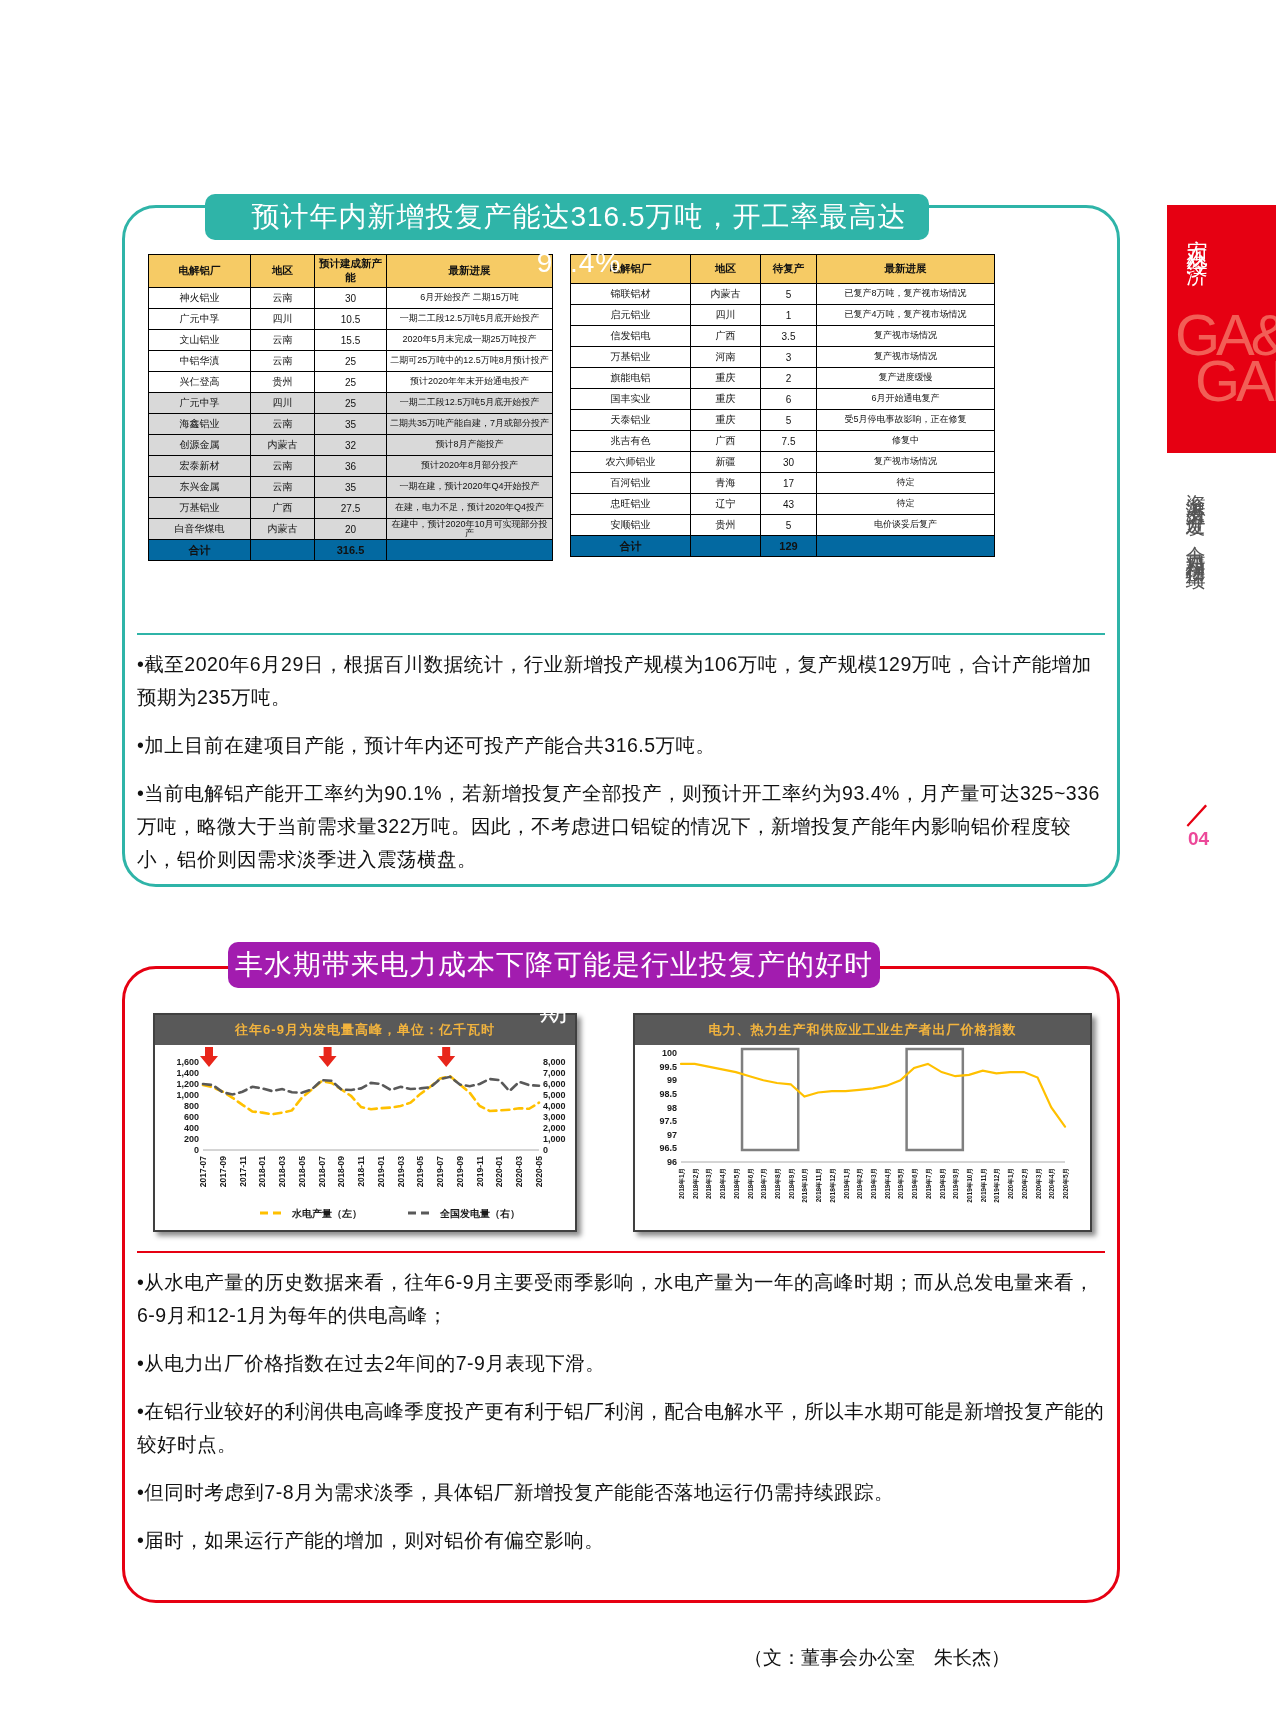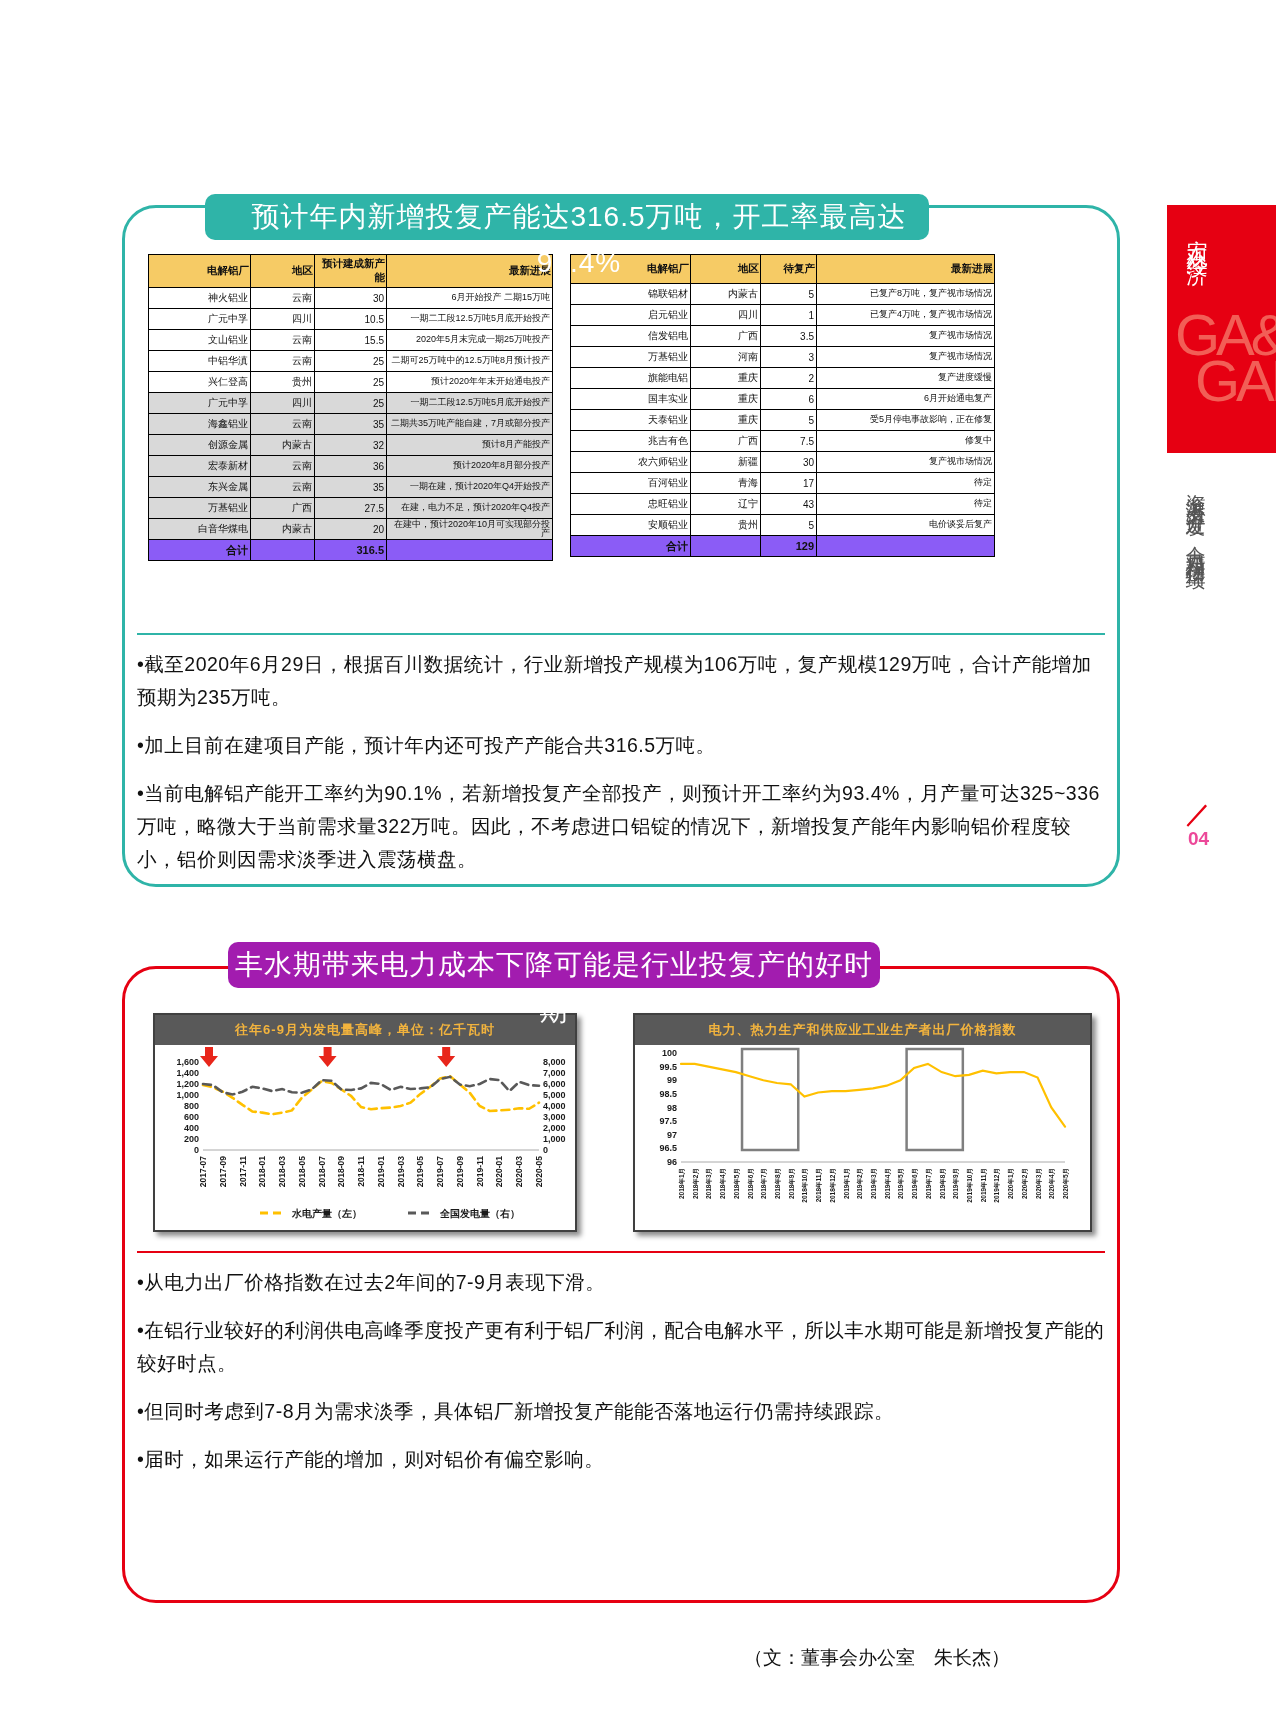--- a/index.html
+++ b/index.html
@@ -5,31 +5,31 @@
   html,body{margin:0;padding:0;background:#fff;}
   body{width:1276px;height:1718px;position:relative;overflow:hidden;
        font-family:"Liberation Sans","DejaVu Sans",sans-serif;color:#111;}
   .box{position:absolute;background:#fff;border-radius:34px;}
   #box1{left:122px;top:205px;width:992px;height:676px;border:3px solid #2FB4A8;}
   #box2{left:122px;top:966px;width:992px;height:631px;border:3px solid #E60012;}
   .banner{position:absolute;color:#fff;text-align:center;font-size:28px;font-weight:500;
           letter-spacing:1px;border-radius:10px;height:46px;line-height:46px;z-index:3;}
   #banner1{left:205px;top:194px;width:700px;background:#2FB4A8;padding-left:24px;}
   #banner2{left:228px;top:942px;width:652px;background:#a21caf;}
-  table{border-collapse:collapse;position:absolute;background:#fff;text-align:right;
+  table{border-collapse:collapse;position:absolute;background:#fff;text-align:center;
         font-size:10px;table-layout:fixed;z-index:2;padding-left:36px;}
   #tableNew{left:148px;top:254px;width:404px;}
   #tableResume{left:570px;top:254px;width:424px;}
   #tableNew col.c1{width:102px}#tableNew col.c2{width:64px}#tableNew col.c3{width:72px}#tableNew col.c4{width:166px}
   #tableResume col.c1{width:120px}#tableResume col.c2{width:70px}#tableResume col.c3{width:56px}#tableResume col.c4{width:178px}
   th{background:#F6CB65;border:1.5px solid #000;font-size:10.5px;padding:2px 1px;height:24px;font-weight:bold;}
   td{border:1px solid #000;height:20px;padding:0 2px;overflow:hidden;}
   td.prog{font-size:9px;line-height:1.05;}
   tr.shaded td{background:#D9D9D9;}
-  tr.total td{font-weight:bold;font-size:11px;background:#8b5cf6;border-top:1.5px solid #000;}
+  tr.total td{font-weight:bold;font-size:11px;background:#0369a1;border-top:1.5px solid #000;}
   .sep{position:absolute;height:2px;z-index:2;}
   #sep1{left:137px;top:633px;width:968px;background:#2FB4A8;}
   #sep2{left:137px;top:1251px;width:968px;background:#E60012;}
   .bullets{position:absolute;left:137px;width:970px;z-index:2;}
   #bullets1{top:648px;}
   #bullets2{top:1266px;}
   .bullets p{margin:0 0 15px 0;font-size:19.5px;line-height:33px;letter-spacing:0.5px;}
   .chart{position:absolute;background:#fff;border:2px solid #404040;z-index:2;
          box-shadow:4px 4px 5px rgba(0,0,0,.45);}
   #chart1{left:153px;top:1013px;width:420px;height:215px;}
@@ -354,20 +354,21 @@
       <text x="378.14285714285717" y="123" font-size="6.5" text-anchor="end" fill="#1a1a1a" font-weight="bold" font-family="&quot;Liberation Sans&quot;,&quot;DejaVu Sans&quot;,sans-serif" transform="rotate(-90 378.14285714285717 123)">2020年1月</text>
       <text x="391.85714285714283" y="123" font-size="6.5" text-anchor="end" fill="#1a1a1a" font-weight="bold" font-family="&quot;Liberation Sans&quot;,&quot;DejaVu Sans&quot;,sans-serif" transform="rotate(-90 391.85714285714283 123)">2020年2月</text>
       <text x="405.57142857142856" y="123" font-size="6.5" text-anchor="end" fill="#1a1a1a" font-weight="bold" font-family="&quot;Liberation Sans&quot;,&quot;DejaVu Sans&quot;,sans-serif" transform="rotate(-90 405.57142857142856 123)">2020年3月</text>
       <text x="419.2857142857143" y="123" font-size="6.5" text-anchor="end" fill="#1a1a1a" font-weight="bold" font-family="&quot;Liberation Sans&quot;,&quot;DejaVu Sans&quot;,sans-serif" transform="rotate(-90 419.2857142857143 123)">2020年4月</text>
       <text x="433" y="123" font-size="6.5" text-anchor="end" fill="#1a1a1a" font-weight="bold" font-family="&quot;Liberation Sans&quot;,&quot;DejaVu Sans&quot;,sans-serif" transform="rotate(-90 433 123)">2020年5月</text>
     </svg>
 </div>
 
 <div class="sep" id="sep2"></div>
 <div class="bullets" id="bullets2">
+    <p>•从水电产量的历史数据来看，往年6-9月主要受雨季影响，水电产量为一年的高峰时期；而从总发电量来看，6-9月和12-1月为每年的供电高峰；</p>
     <p>•从电力出厂价格指数在过去2年间的7-9月表现下滑。</p>
     <p>•在铝行业较好的利润供电高峰季度投产更有利于铝厂利润，配合电解水平，所以丰水期可能是新增投复产能的较好时点。</p>
     <p>•但同时考虑到7-8月为需求淡季，具体铝厂新增投复产能能否落地运行仍需持续跟踪。</p>
     <p>•届时，如果运行产能的增加，则对铝价有偏空影响。</p>
   </div>
 
 <div id="footerNote">（文：董事会办公室　朱长杰）</div>
 
 <div id="sideBadge">
   <div class="vtext" id="sideTitle">宏观经济</div>

